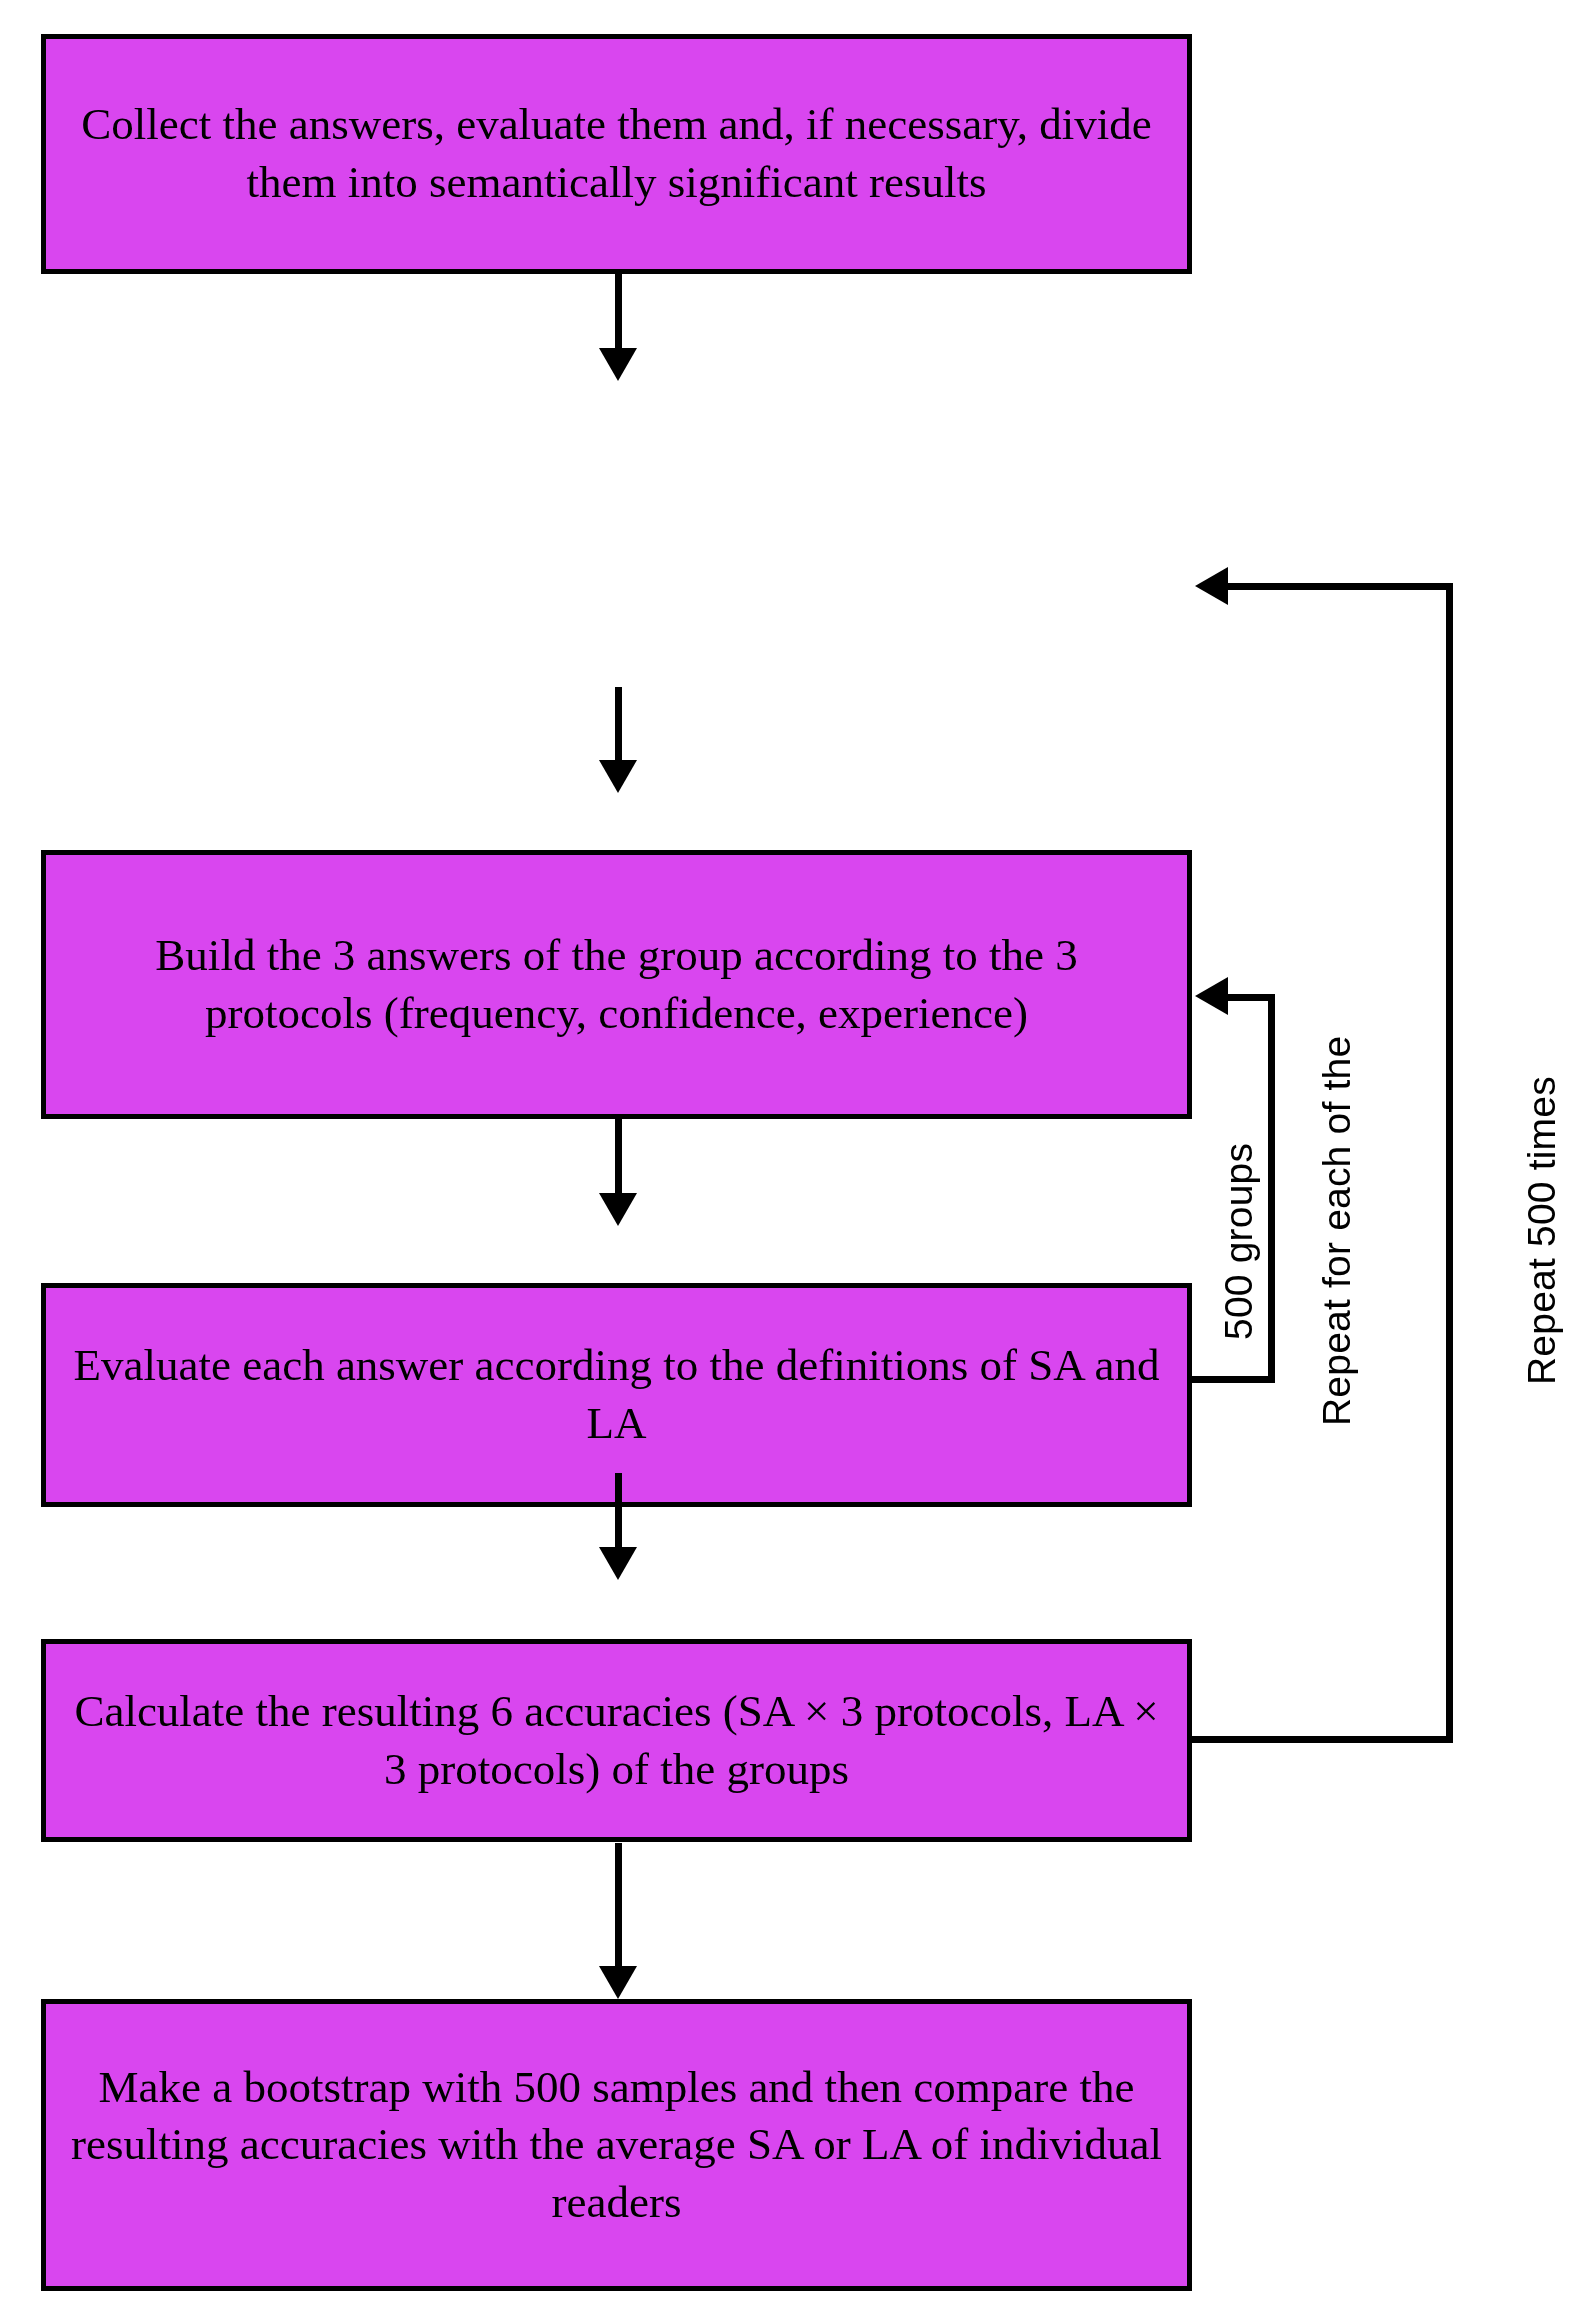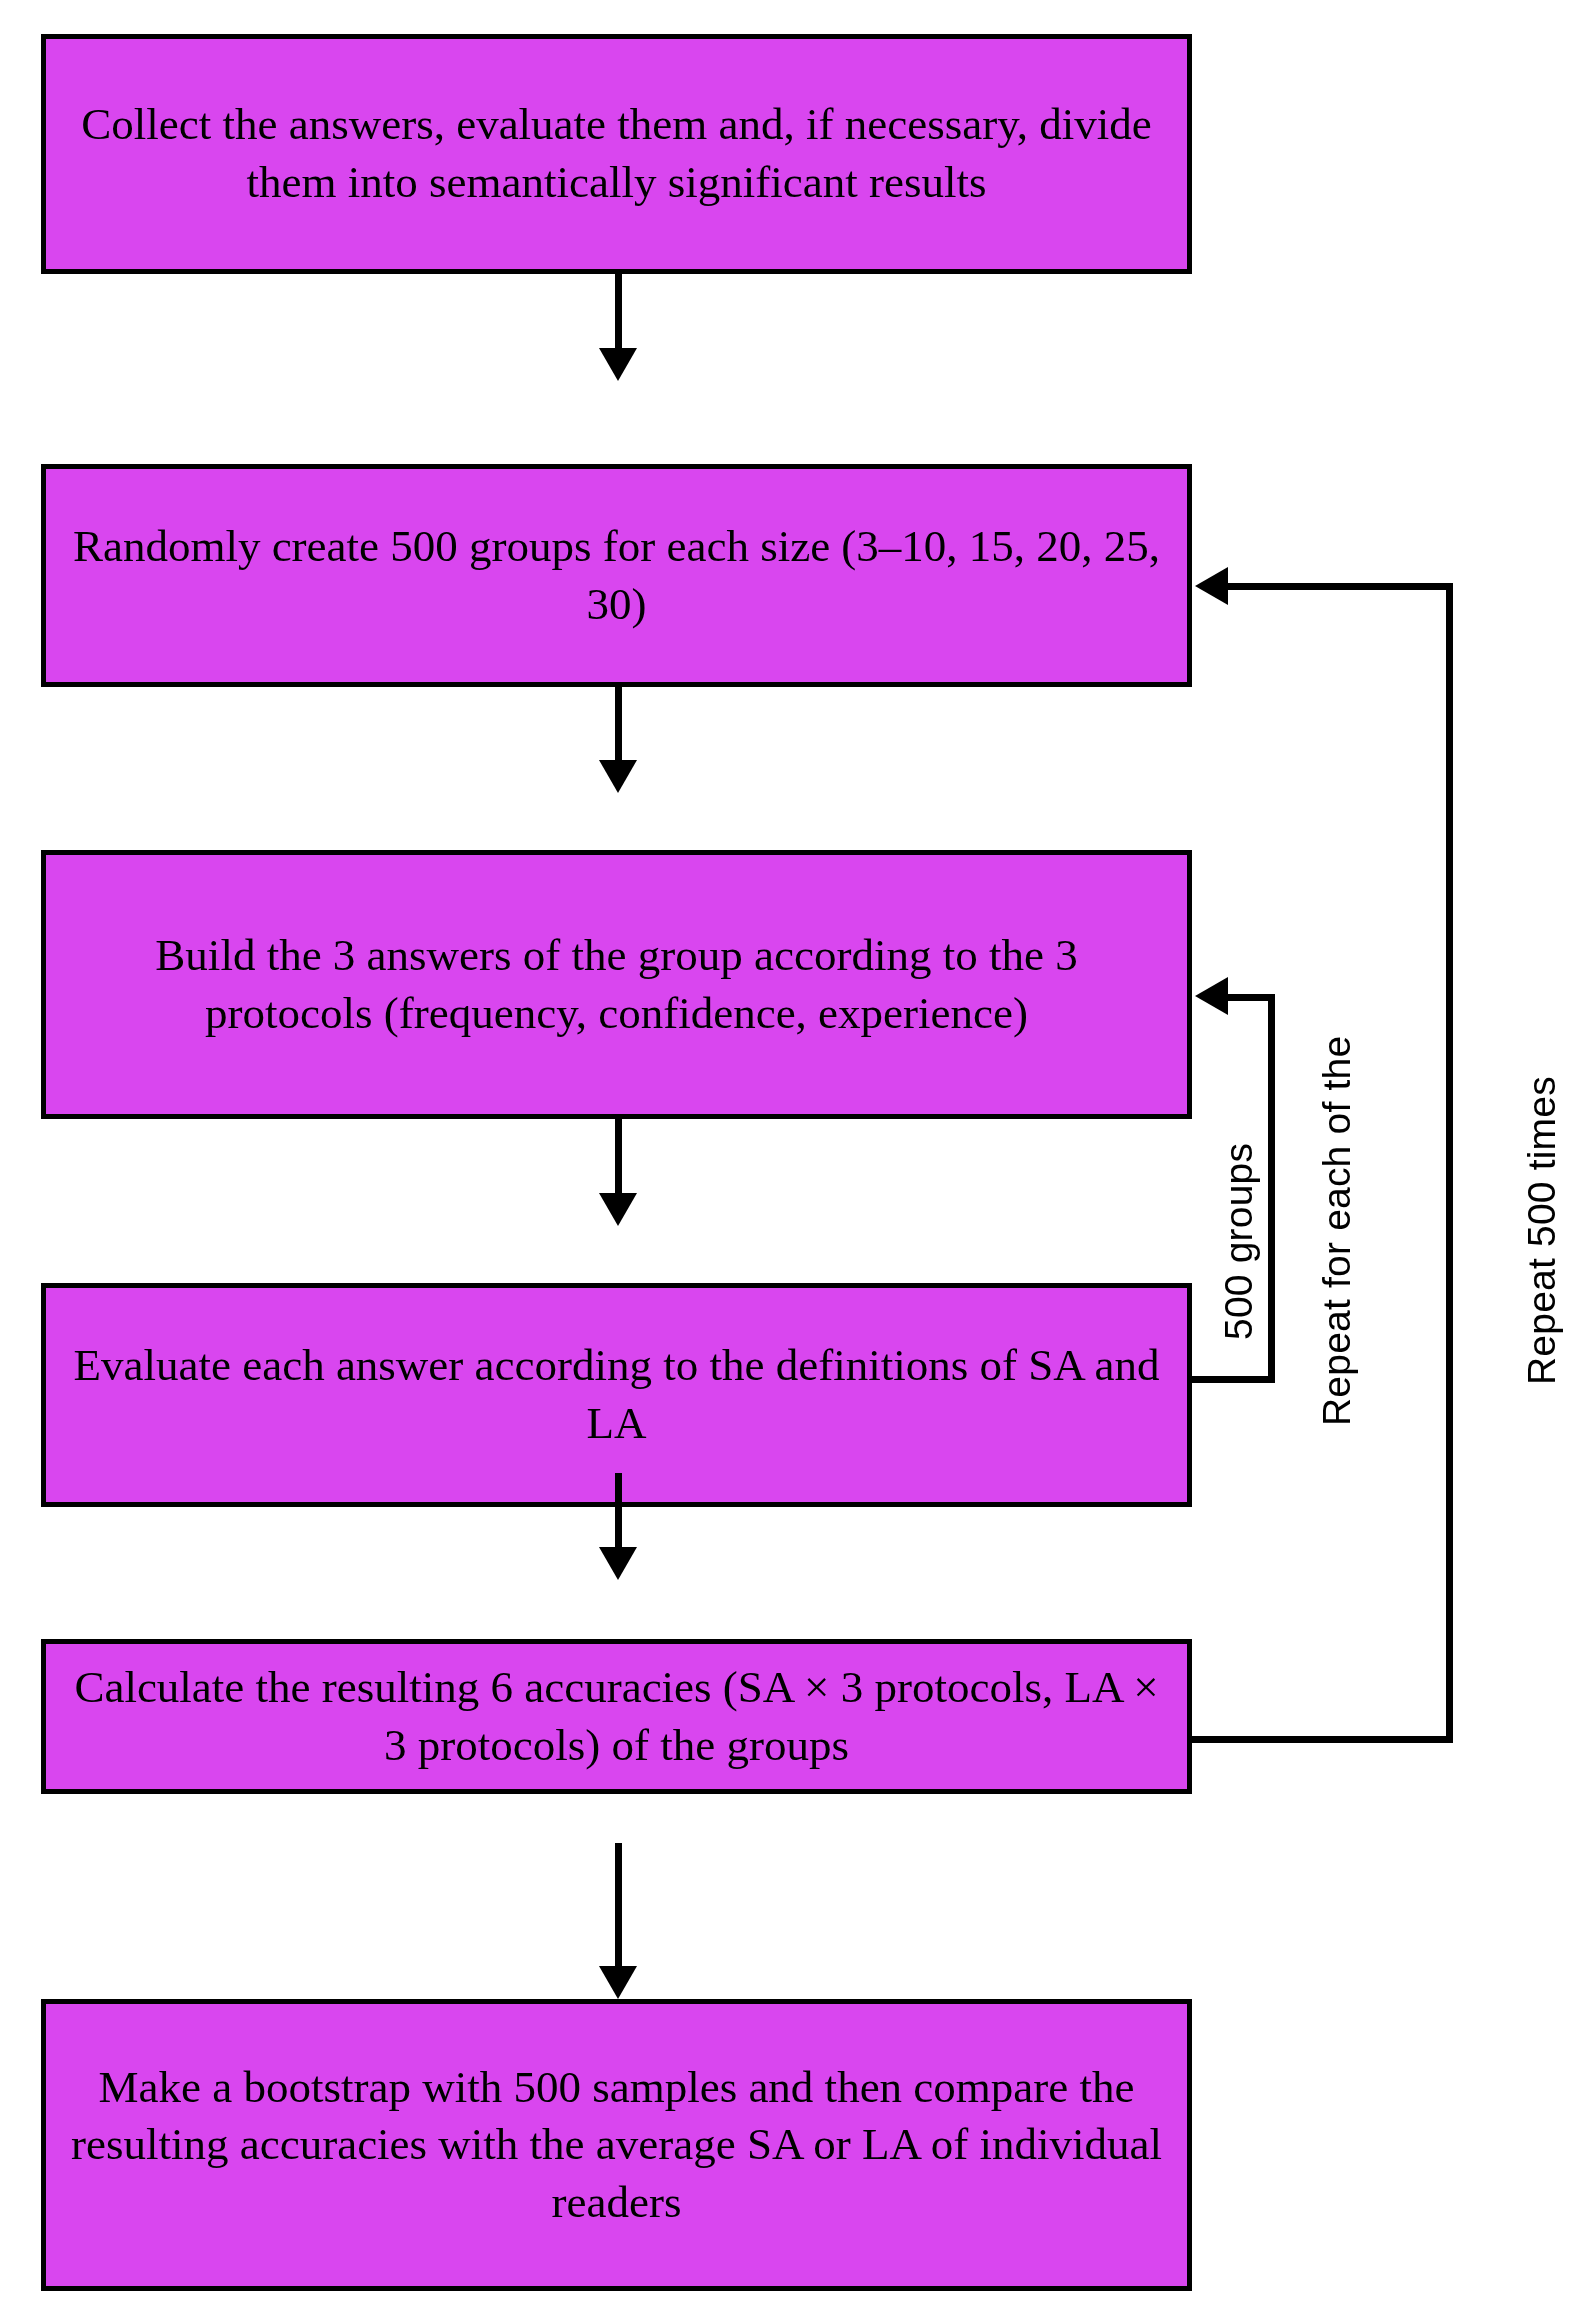--- a/index.html
+++ b/index.html
@@ -72,42 +72,39 @@
 
 <div id="canvas">
 
   <div class="node" style="left:41px; top:34px; width:1151px; height:240px;">
     <span class="node-text">Collect the answers, evaluate them and, if necessary, divide them into semantically significant results</span>
   </div>
 
   <div class="conn vline" style="left:615px; top:274px; height:80px;"></div>
   <div class="arrow-down" style="left:599px; top:348px;"></div>
 
-  <div class="node" style="left:41px; top:464px; width:1151px; height:223px;">
-    <span class="node-text">Randomly create 500 groups for each size (3–10, 15, 20, 25, 30)</span>
-  </div>
 
   <div class="conn vline" style="left:615px; top:687px; height:80px;"></div>
   <div class="arrow-down" style="left:599px; top:760px;"></div>
 
   <div class="node" style="left:41px; top:850px; width:1151px; height:269px;text-align:center;">
     <span class="node-text">Build the 3 answers of the group according to the 3 protocols (frequency, confidence, experience)</span>
   </div>
 
   <div class="conn vline" style="left:615px; top:1119px; height:80px;"></div>
   <div class="arrow-down" style="left:599px; top:1193px;"></div>
 
   <div class="node" style="left:41px; top:1283px; width:1151px; height:224px;">
     <span class="node-text">Evaluate each answer according to the definitions of SA and LA</span>
   </div>
 
   <div class="conn vline" style="left:615px; top:1473px; height:80px;"></div>
   <div class="arrow-down" style="left:599px; top:1547px;"></div>
 
-  <div class="node" style="left:41px; top:1639px; width:1151px; height:155px;">
+  <div class="node" style="left:41px; top:1639px; width:1151px; height:203px;">
     <span class="node-text">Calculate the resulting 6 accuracies (SA × 3 protocols, LA × 3 protocols) of the groups</span>
   </div>
 
   <div class="conn vline" style="left:615px; top:1843px; height:129px;"></div>
   <div class="arrow-down" style="left:599px; top:1966px;"></div>
 
   <div class="node" style="left:41px; top:1999px; width:1151px; height:292px;">
     <span class="node-text">Make a bootstrap with 500 samples and then compare the resulting accuracies with the average SA or LA of individual readers</span>
   </div>
 

